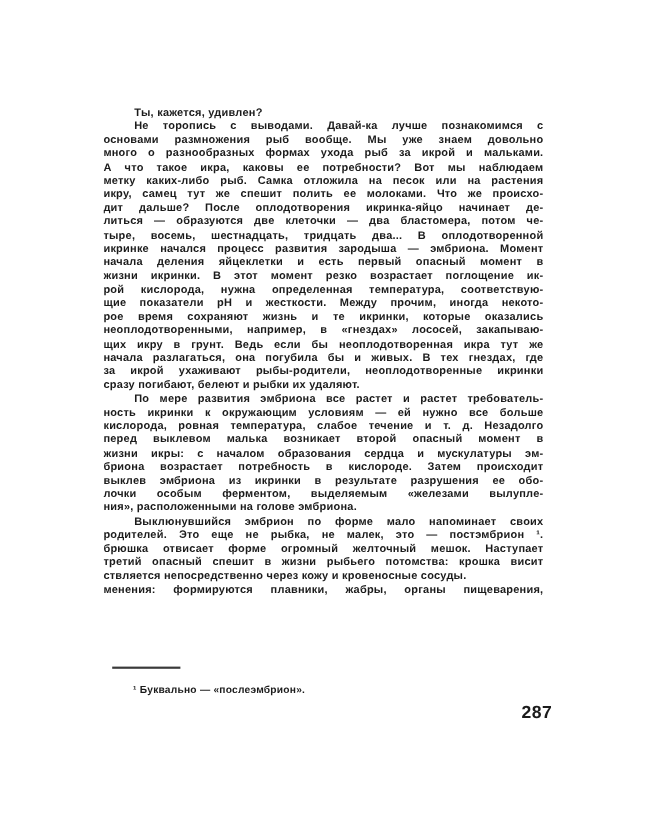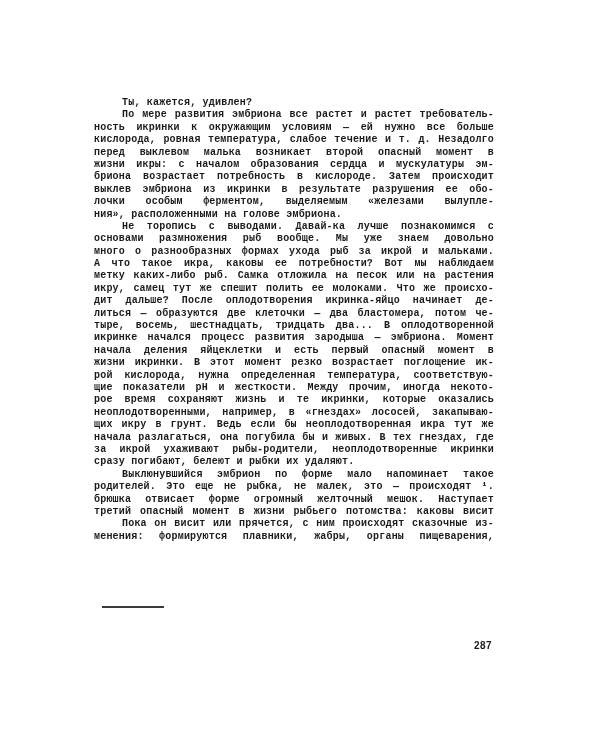--- a/index.html
+++ b/index.html
@@ -21,21 +21,20 @@
     left: 94px;
     top: 97px;
     width: 400px;
     font-size: 10px;
     font-weight: 700;
     letter-spacing: 0.2px;
   }
   .para {
     margin: 0;
     padding: 0;
-    font-family: Liberation Mono, monospace;
   }
   .line {
     height: 12.4px;
     line-height: 12.4px;
     text-align: justify;
     text-align-last: justify;
     overflow: hidden;
     white-space: normal;
   }
   .line.last {
@@ -59,43 +58,32 @@
     width: 380px;
     font-size: 9.3px;
     font-weight: 700;
     letter-spacing: 0.2px;
     line-height: 12px;
   }
   .page-number {
     position: absolute;
     left: 474px;
     top: 640px;
-    font-size: 10px;
+    font-size: 16px;
     font-weight: 700;
     letter-spacing: 0.5px;
   }
 </style>
 </head>
 <body>
 
 <div class="sheet" style="background: rgb(255, 255, 255); color: rgb(27, 27, 27);">
   <div class="text-column">
       <div class="para">
         <div class="line first last">Ты, кажется, удивлен?</div>
-      </div>
-      <div class="para">
-        <div class="line first">По мере развития эмбриона все растет и растет требователь-</div>
-        <div class="line">ность икринки к окружающим условиям — ей нужно все больше</div>
-        <div class="line">кислорода, ровная температура, слабое течение и т. д. Незадолго</div>
-        <div class="line">перед выклевом малька возникает второй опасный момент в</div>
-        <div class="line">жизни икры: с началом образования сердца и мускулатуры эм-</div>
-        <div class="line">бриона возрастает потребность в кислороде. Затем происходит</div>
-        <div class="line">выклев эмбриона из икринки в результате разрушения ее обо-</div>
-        <div class="line">лочки особым ферментом, выделяемым «железами вылупле-</div>
-        <div class="line last">ния», расположенными на голове эмбриона.</div>
       </div>
       <div class="para">
         <div class="line first">Не торопись с выводами. Давай-ка лучше познакомимся с</div>
         <div class="line">основами размножения рыб вообще. Мы уже знаем довольно</div>
         <div class="line">много о разнообразных формах ухода рыб за икрой и мальками.</div>
         <div class="line">А что такое икра, каковы ее потребности? Вот мы наблюдаем</div>
         <div class="line">метку каких-либо рыб. Самка отложила на песок или на растения</div>
         <div class="line">икру, самец тут же спешит полить ее молоками. Что же происхо-</div>
         <div class="line">дит дальше? После оплодотворения икринка-яйцо начинает де-</div>
         <div class="line">литься — образуются две клеточки — два бластомера, потом че-</div>
@@ -106,25 +94,37 @@
         <div class="line">рой кислорода, нужна определенная температура, соответствую-</div>
         <div class="line">щие показатели pH и жесткости. Между прочим, иногда некото-</div>
         <div class="line">рое время сохраняют жизнь и те икринки, которые оказались</div>
         <div class="line">неоплодотворенными, например, в «гнездах» лососей, закапываю-</div>
         <div class="line">щих икру в грунт. Ведь если бы неоплодотворенная икра тут же</div>
         <div class="line">начала разлагаться, она погубила бы и живых. В тех гнездах, где</div>
         <div class="line">за икрой ухаживают рыбы-родители, неоплодотворенные икринки</div>
         <div class="line last">сразу погибают, белеют и рыбки их удаляют.</div>
       </div>
       <div class="para">
-        <div class="line first">Выклюнувшийся эмбрион по форме мало напоминает такое</div>
-        <div class="line">родителей. Это еще не рыбка, не малек, это — происходят ¹.</div>
-        <div class="line">брюшка отвисает форме огромный желточный мешок. Наступает</div>
-        <div class="line">третий опасный момент в жизни рыбьего потомства: каковы висит</div>
+        <div class="line first">По мере развития эмбриона все растет и растет требователь-</div>
+        <div class="line">ность икринки к окружающим условиям — ей нужно все больше</div>
+        <div class="line">кислорода, ровная температура, слабое течение и т. д. Незадолго</div>
+        <div class="line">перед выклевом малька возникает второй опасный момент в</div>
+        <div class="line">жизни икры: с началом образования сердца и мускулатуры эм-</div>
+        <div class="line">бриона возрастает потребность в кислороде. Затем происходит</div>
+        <div class="line">выклев эмбриона из икринки в результате разрушения ее обо-</div>
+        <div class="line">лочки особым ферментом, выделяемым «железами вылупле-</div>
+        <div class="line last">ния», расположенными на голове эмбриона.</div>
       </div>
       <div class="para">
-        <div class="line first">Пока он висит или прячется, с ним происходят сказочные из-</div>
+        <div class="line first">Выклюнувшийся эмбрион по форме мало напоминает своих</div>
+        <div class="line">родителей. Это еще не рыбка, не малек, это — постэмбрион ¹.</div>
+        <div class="line">брюшка отвисает форме огромный желточный мешок. Наступает</div>
+        <div class="line">третий опасный спешит в жизни рыбьего потомства: крошка висит</div>
+        <div class="line last">ствляется непосредственно через кожу и кровеносные сосуды.</div>
+      </div>
+      <div class="para">
         <div class="line">менения: формируются плавники, жабры, органы пищеварения,</div>
       </div>
     </div>
   <div class="footnote-rule"></div>
+  <div class="footnote">¹ Буквально — «послеэмбрион».</div>
   <div class="page-number">287</div>
 </div>
 
 </body></html>

